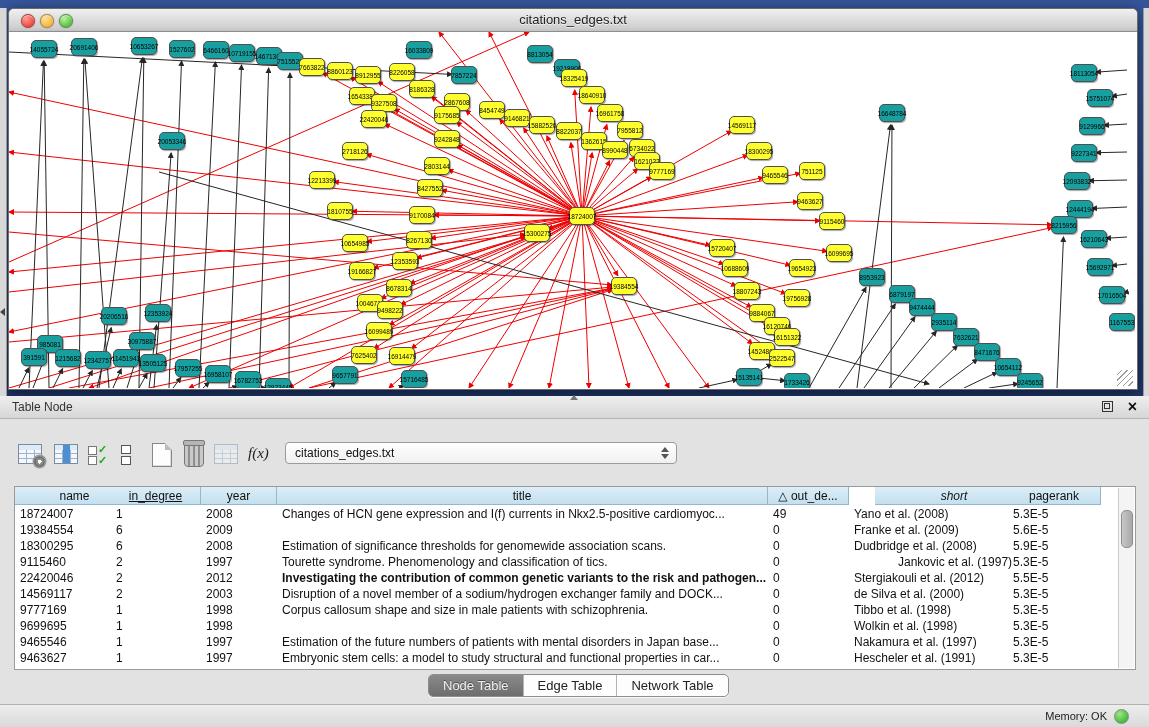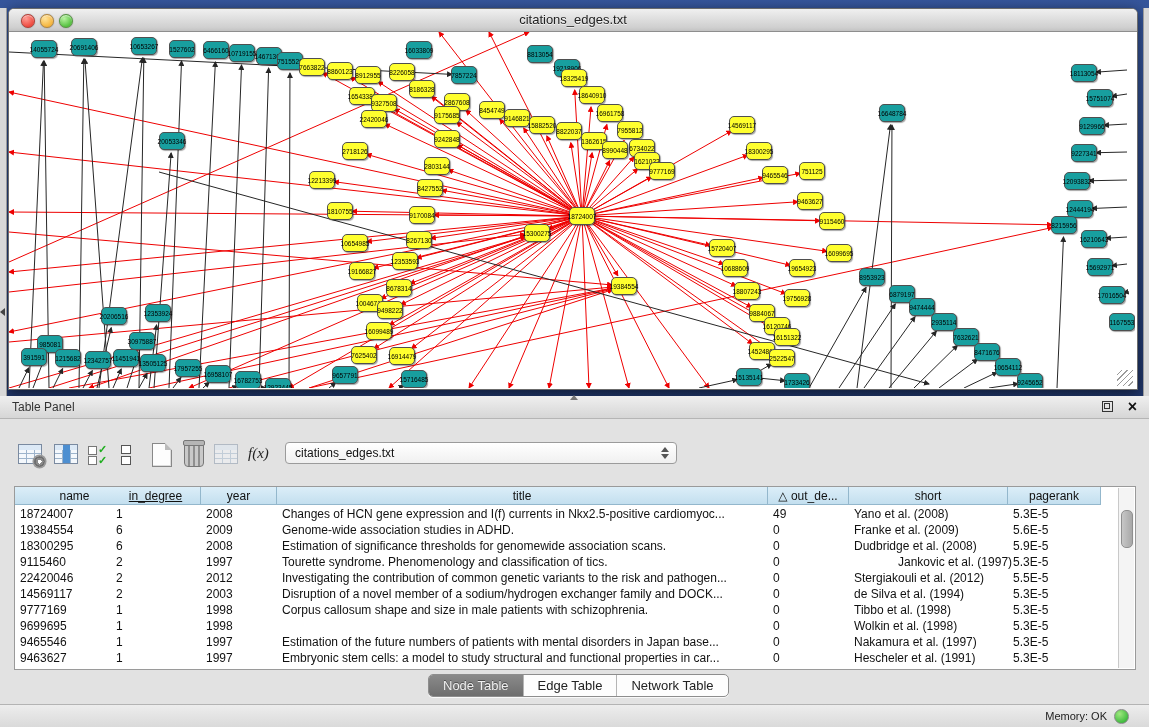--- a/index.html
+++ b/index.html
@@ -465,21 +465,21 @@
   </div>
   <div class="edge-strip" id="left-strip">
       <div class="collapse-arrow"></div>
     </div>
   <div class="edge-strip" id="right-strip"></div>
 </div>
 
 <div id="table-panel">
   <div id="panel-header">
     <div id="divider-handle"></div>
-    <div class="ptitle">Table Panel</div>
+    <div class="ptitle">Table Node</div>
     <div id="float-icon"></div>
     <div id="panel-close">×</div>
   </div>
 
   <div id="toolbar">
     <div class="tool" style="left:18px">
         <div class="mini-table">
           <div class="gear"></div>
         </div>
       </div>
@@ -514,38 +514,37 @@
     </div>
   </div>
 
   <div id="data-table">
     <div id="thead">
         <div class="hcell" style="left: 0px; width: 120px;">name</div>
         <div class="hcell" style="left: 96px; width: 90px; text-decoration: underline;">in_degree</div>
         <div class="hcell" style="left: 186px; width: 76px;">year</div>
         <div class="hcell" style="left: 262px; width: 491px;">title</div>
         <div class="hcell" style="left: 753px; width: 81px;">△ out_de...</div>
-        <div class="hcell" style="left: 834px; width: 159px;">short</div>
+        <div class="hcell" style="left: 860px; width: 159px; font-style: italic;">short</div>
         <div class="hcell" style="left: 993px; width: 93px;">pagerank</div>
       </div>
     <div id="tbody">
         <div class="trow" style="top: 0px;">
           <div class="tcell" style="left: 0px; width: 96px;">18724007</div>
           <div class="tcell" style="left: 96px; width: 90px;">1</div>
           <div class="tcell" style="left: 186px; width: 76px;">2008</div>
           <div class="tcell" style="left: 262px; width: 491px;">Changes of HCN gene expression and I(f) currents in Nkx2.5-positive cardiomyoc...</div>
           <div class="tcell" style="left: 753px; width: 81px;">49</div>
           <div class="tcell" style="left: 834px; width: 159px;">Yano et al. (2008)</div>
           <div class="tcell" style="left: 993px; width: 93px;">5.3E-5</div>
         </div>
         <div class="trow" style="top: 16px;">
           <div class="tcell" style="left: 0px; width: 96px;">19384554</div>
           <div class="tcell" style="left: 96px; width: 90px;">6</div>
           <div class="tcell" style="left: 186px; width: 76px;">2009</div>
-          <div class="tcell" style="left: 262px; width: 491px;">Genome-wide association studies in ADHD.</div>
           <div class="tcell" style="left: 753px; width: 81px;">0</div>
           <div class="tcell" style="left: 834px; width: 159px;">Franke et al. (2009)</div>
           <div class="tcell" style="left: 993px; width: 93px;">5.6E-5</div>
         </div>
         <div class="trow" style="top: 32px;">
           <div class="tcell" style="left: 0px; width: 96px;">18300295</div>
           <div class="tcell" style="left: 96px; width: 90px;">6</div>
           <div class="tcell" style="left: 186px; width: 76px;">2008</div>
           <div class="tcell" style="left: 262px; width: 491px;">Estimation of significance thresholds for genomewide association scans.</div>
           <div class="tcell" style="left: 753px; width: 81px;">0</div>
@@ -558,32 +557,32 @@
           <div class="tcell" style="left: 186px; width: 76px;">1997</div>
           <div class="tcell" style="left: 262px; width: 491px;">Tourette syndrome. Phenomenology and classification of tics.</div>
           <div class="tcell" style="left: 753px; width: 81px;">0</div>
           <div class="tcell" style="left: 834px; width: 159px; margin-left: 44px;">Jankovic et al. (1997)</div>
           <div class="tcell" style="left: 993px; width: 93px;">5.3E-5</div>
         </div>
         <div class="trow" style="top: 64px;">
           <div class="tcell" style="left: 0px; width: 96px;">22420046</div>
           <div class="tcell" style="left: 96px; width: 90px;">2</div>
           <div class="tcell" style="left: 186px; width: 76px;">2012</div>
-          <div class="tcell" style="left: 262px; width: 491px;">Investigating the contribution of common genetic variants to the risk and pathogen...</div>
+          <div class="tcell" style="left: 262px; width: 491px; font-weight: bold;">Investigating the contribution of common genetic variants to the risk and pathogen...</div>
           <div class="tcell" style="left: 753px; width: 81px;">0</div>
           <div class="tcell" style="left: 834px; width: 159px;">Stergiakouli et al. (2012)</div>
           <div class="tcell" style="left: 993px; width: 93px;">5.5E-5</div>
         </div>
         <div class="trow" style="top: 80px;">
           <div class="tcell" style="left: 0px; width: 96px;">14569117</div>
           <div class="tcell" style="left: 96px; width: 90px;">2</div>
           <div class="tcell" style="left: 186px; width: 76px;">2003</div>
           <div class="tcell" style="left: 262px; width: 491px;">Disruption of a novel member of a sodium/hydrogen exchanger family and DOCK...</div>
           <div class="tcell" style="left: 753px; width: 81px;">0</div>
-          <div class="tcell" style="left: 834px; width: 159px;">de Silva et al. (1994)</div>
+          <div class="tcell" style="left: 834px; width: 159px;">de Silva et al. (2000)</div>
           <div class="tcell" style="left: 993px; width: 93px;">5.3E-5</div>
         </div>
         <div class="trow" style="top: 96px;">
           <div class="tcell" style="left: 0px; width: 96px;">9777169</div>
           <div class="tcell" style="left: 96px; width: 90px;">1</div>
           <div class="tcell" style="left: 186px; width: 76px;">1998</div>
           <div class="tcell" style="left: 262px; width: 491px;">Corpus callosum shape and size in male patients with schizophrenia.</div>
           <div class="tcell" style="left: 753px; width: 81px;">0</div>
           <div class="tcell" style="left: 834px; width: 159px;">Tibbo et al. (1998)</div>
           <div class="tcell" style="left: 993px; width: 93px;">5.3E-5</div>

